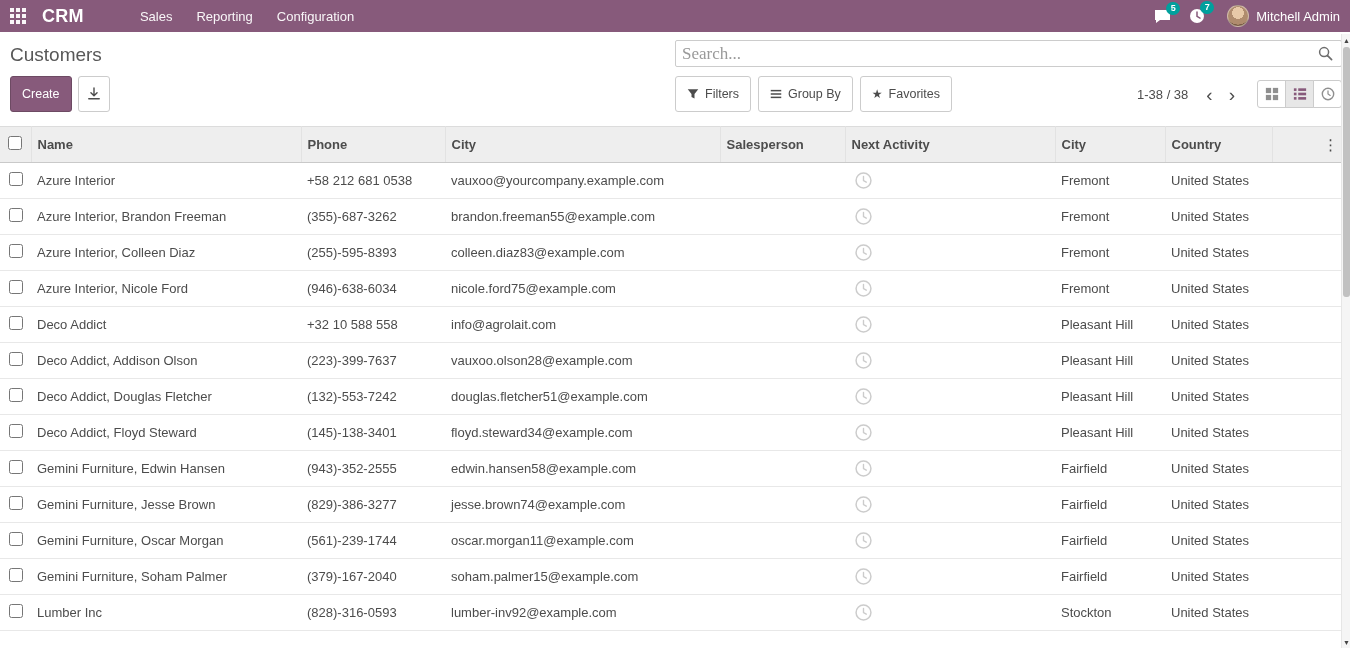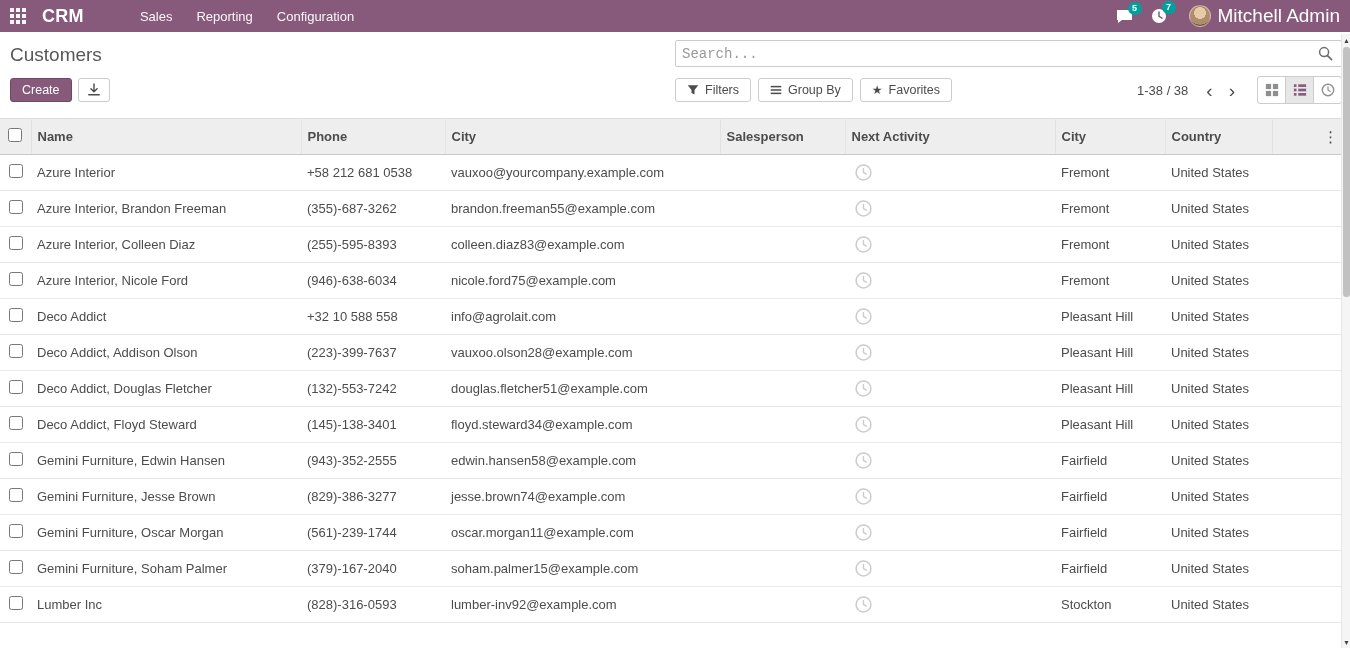--- a/index.html
+++ b/index.html
@@ -34,43 +34,43 @@
     border-radius: 8px; font-size: 9px; line-height: 11px;
     min-width: 14px; text-align: center; padding: 1px 3px; font-weight: 700;
   }
   .user-menu { display: flex; align-items: center; margin-left: 22px; cursor: pointer; }
   .avatar {
     width: 22px; height: 22px; border-radius: 50%;
     background: radial-gradient(circle at 50% 35%, #e8c9a8 0 35%, #b08c6e 36% 70%, #7a5c44 71%);
     border: 1px solid rgba(255,255,255,.4);
     margin-right: 7px;
   }
-  .user-name { font-size: 19px; }
+  .user-name { font-size: 13px; }
 
   
   .control-panel { padding: 8px 0 6px 0; }
   .cp-top { display: flex; align-items: flex-start; justify-content: center; }
   .cp-top-left { width: 50%; padding-left: 10px; }
   .page-title { font-size: 19px; font-weight: 400; color: #585858; padding-top: 4px; }
   .cp-top-right { width: 50%; padding-right: 8px; }
   .search-box {
     display: flex; align-items: center;
     border: 1px solid #ccc; border-radius: 2px;
     height: 27px; background: #fff; padding: 0 8px 0 6px;
   }
-  .search-input { flex: 1; border: none; outline: none; font-size: 14px; color: #1d4ed8; font-family: Liberation Mono, monospace; }
+  .search-input { flex: 1; border: none; outline: none; font-size: 17px; color: #1d4ed8; font-family: Liberation Serif, serif; }
   .search-input::placeholder { color: #999; }
   .search-icon { color: #6d6d6d; cursor: pointer; display: flex; }
 
   .cp-bottom { display: flex; align-items: center; margin-top: 9px; }
   .cp-bottom-left { width: 50%; padding-left: 10px; display: flex; align-items: center; }
   .cp-bottom-right { width: 50%; display: flex; align-items: center; justify-content: space-between; padding-right: 8px; }
 
   .btn {
-    height: 24px; border: 1px solid #ccc; background: #fff; color: #4c4c4c;
+    height: 36px; border: 1px solid #ccc; background: #fff; color: #4c4c4c;
     border-radius: 3px; font-size: 12.5px; padding: 0 11px; cursor: pointer;
     display: inline-flex; align-items: center; gap: 6px;
     font-family: "Liberation Sans", sans-serif;
   }
   .btn-primary { background: #875A7B; border-color: #6d4a63; color: #fff; font-weight: 400; }
   .btn-icon { width: 32px; justify-content: center; padding: 0; margin-left: 6px; }
   .search-opts { display: flex; gap: 7px; border-radius: 14px; }
   .pager-area { display: flex; align-items: center; }
   .pager-text { font-size: 13px; color: #4c4c4c; margin-right: 10px; }
   .pager-btn { background: transparent; border: none; font-size: 19px; line-height: 1; color: #4c4c4c; cursor: pointer; padding: 0 8px; }

